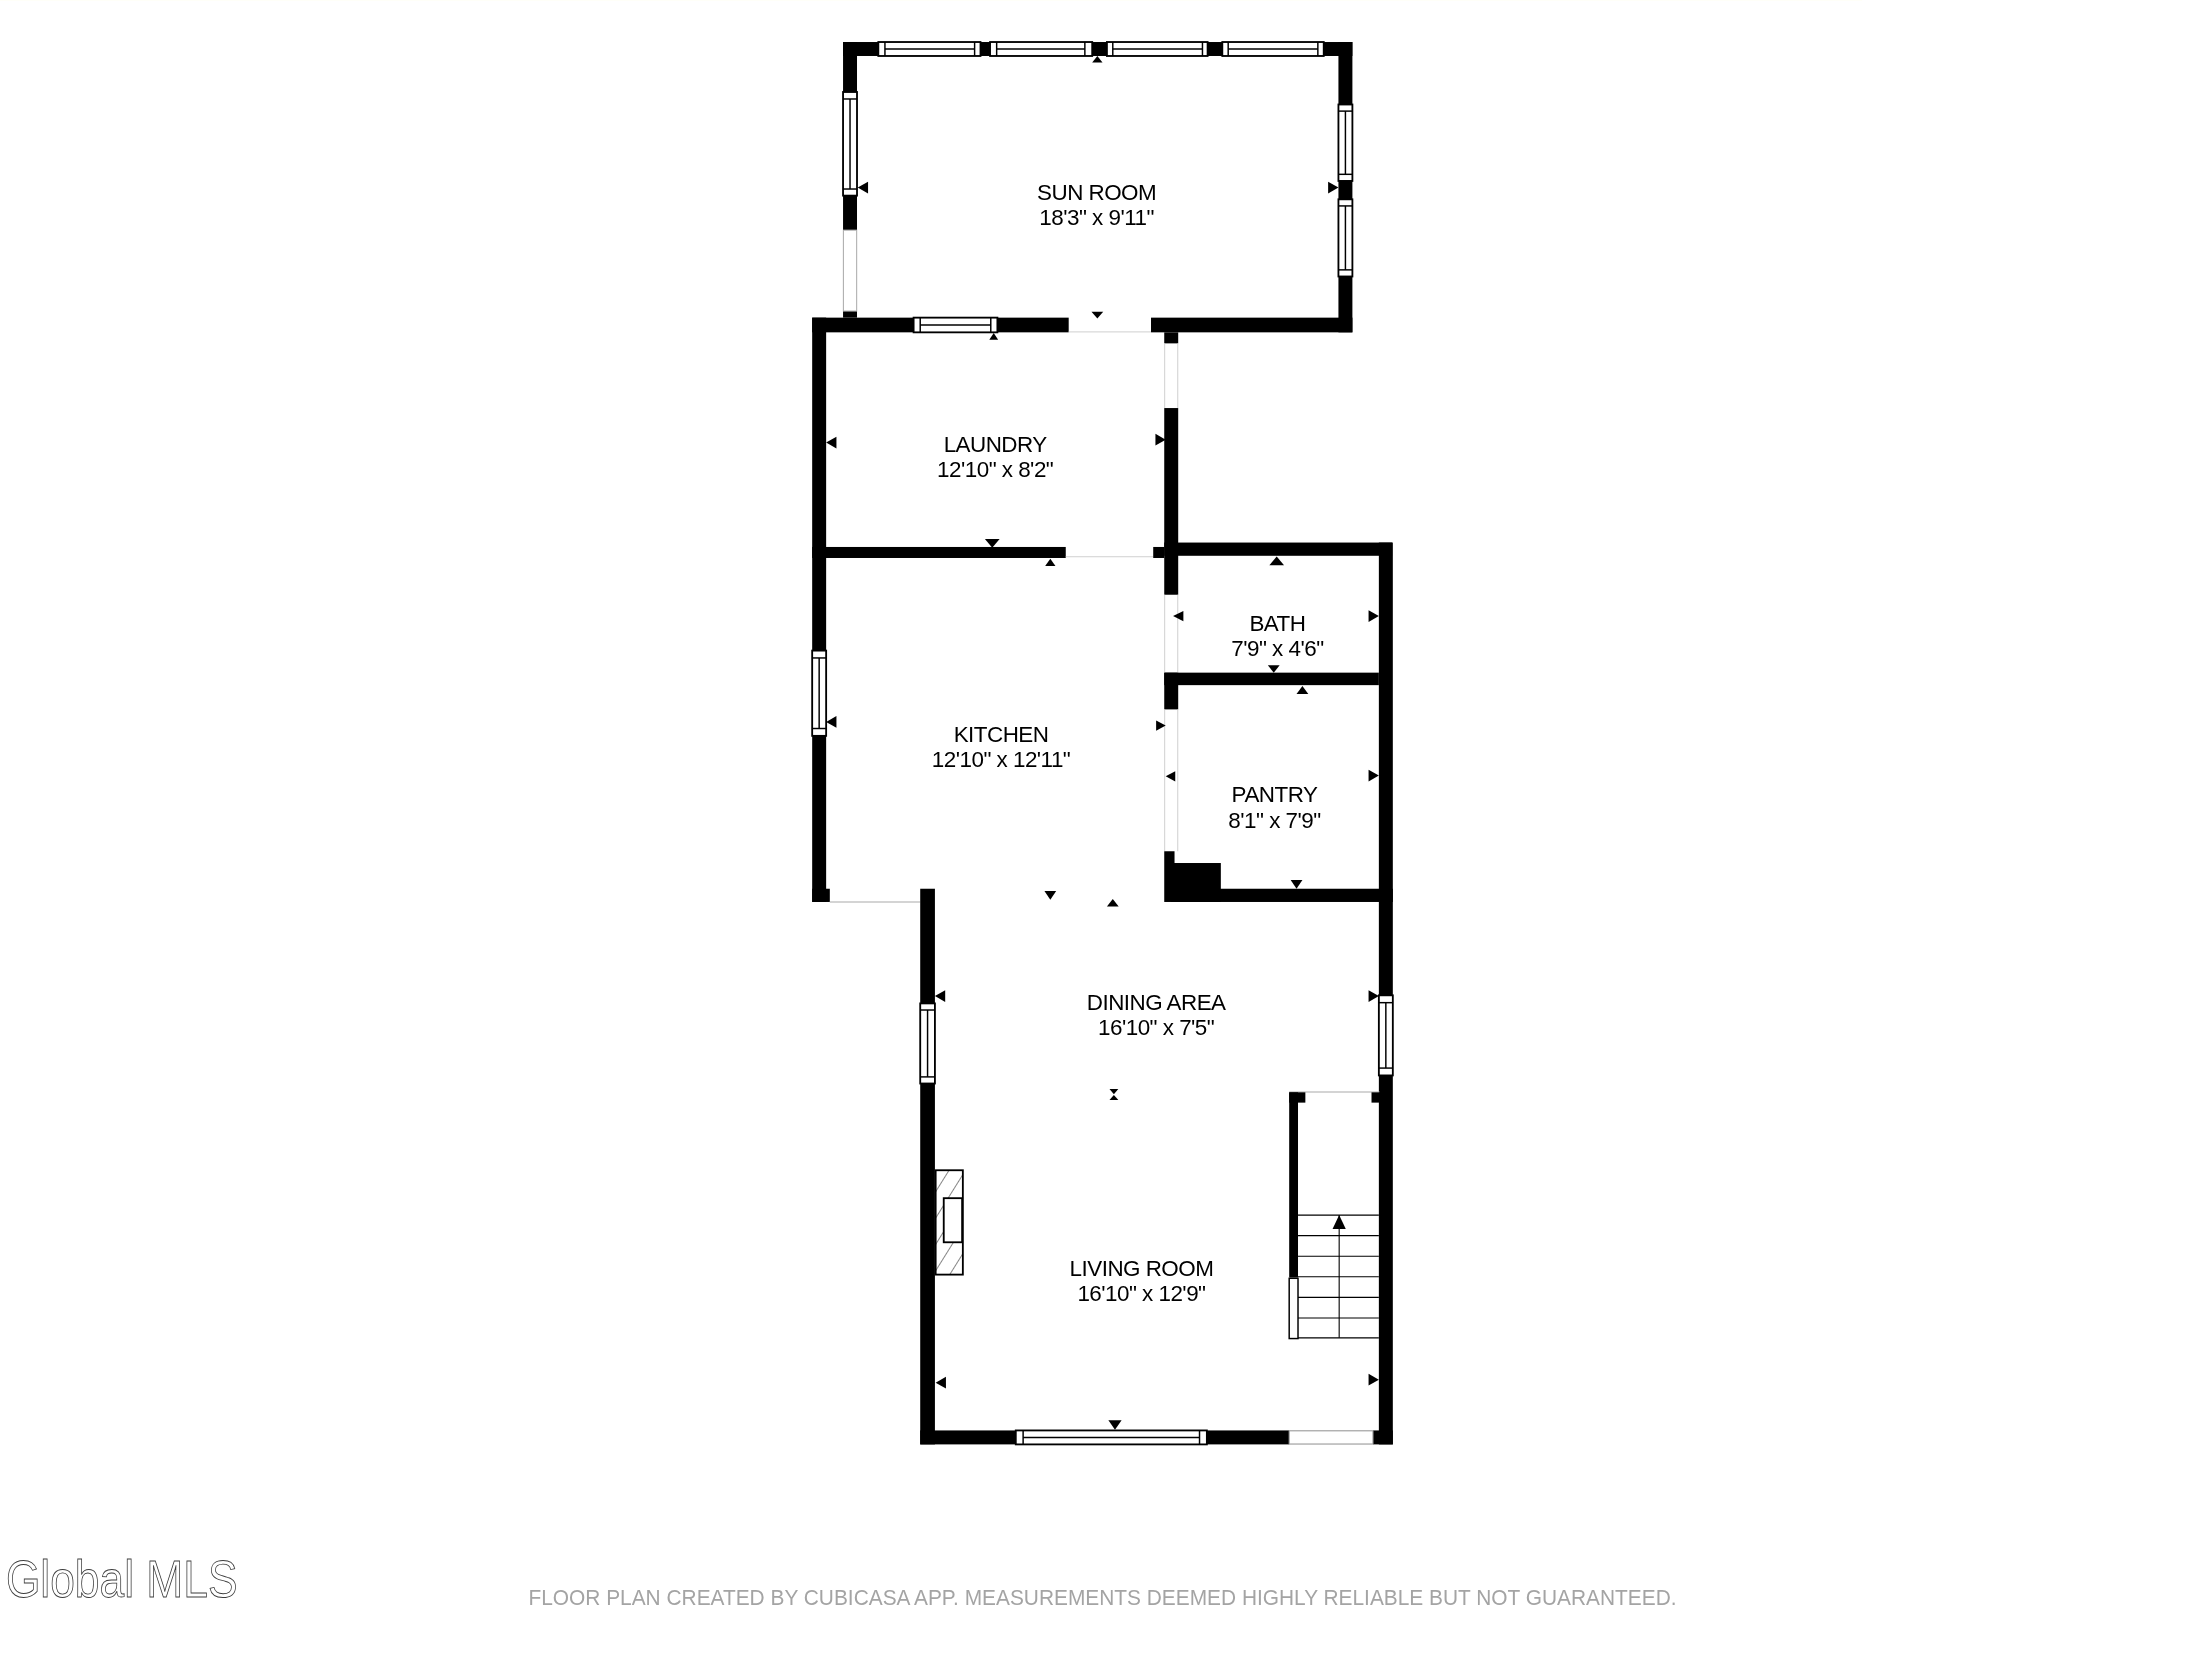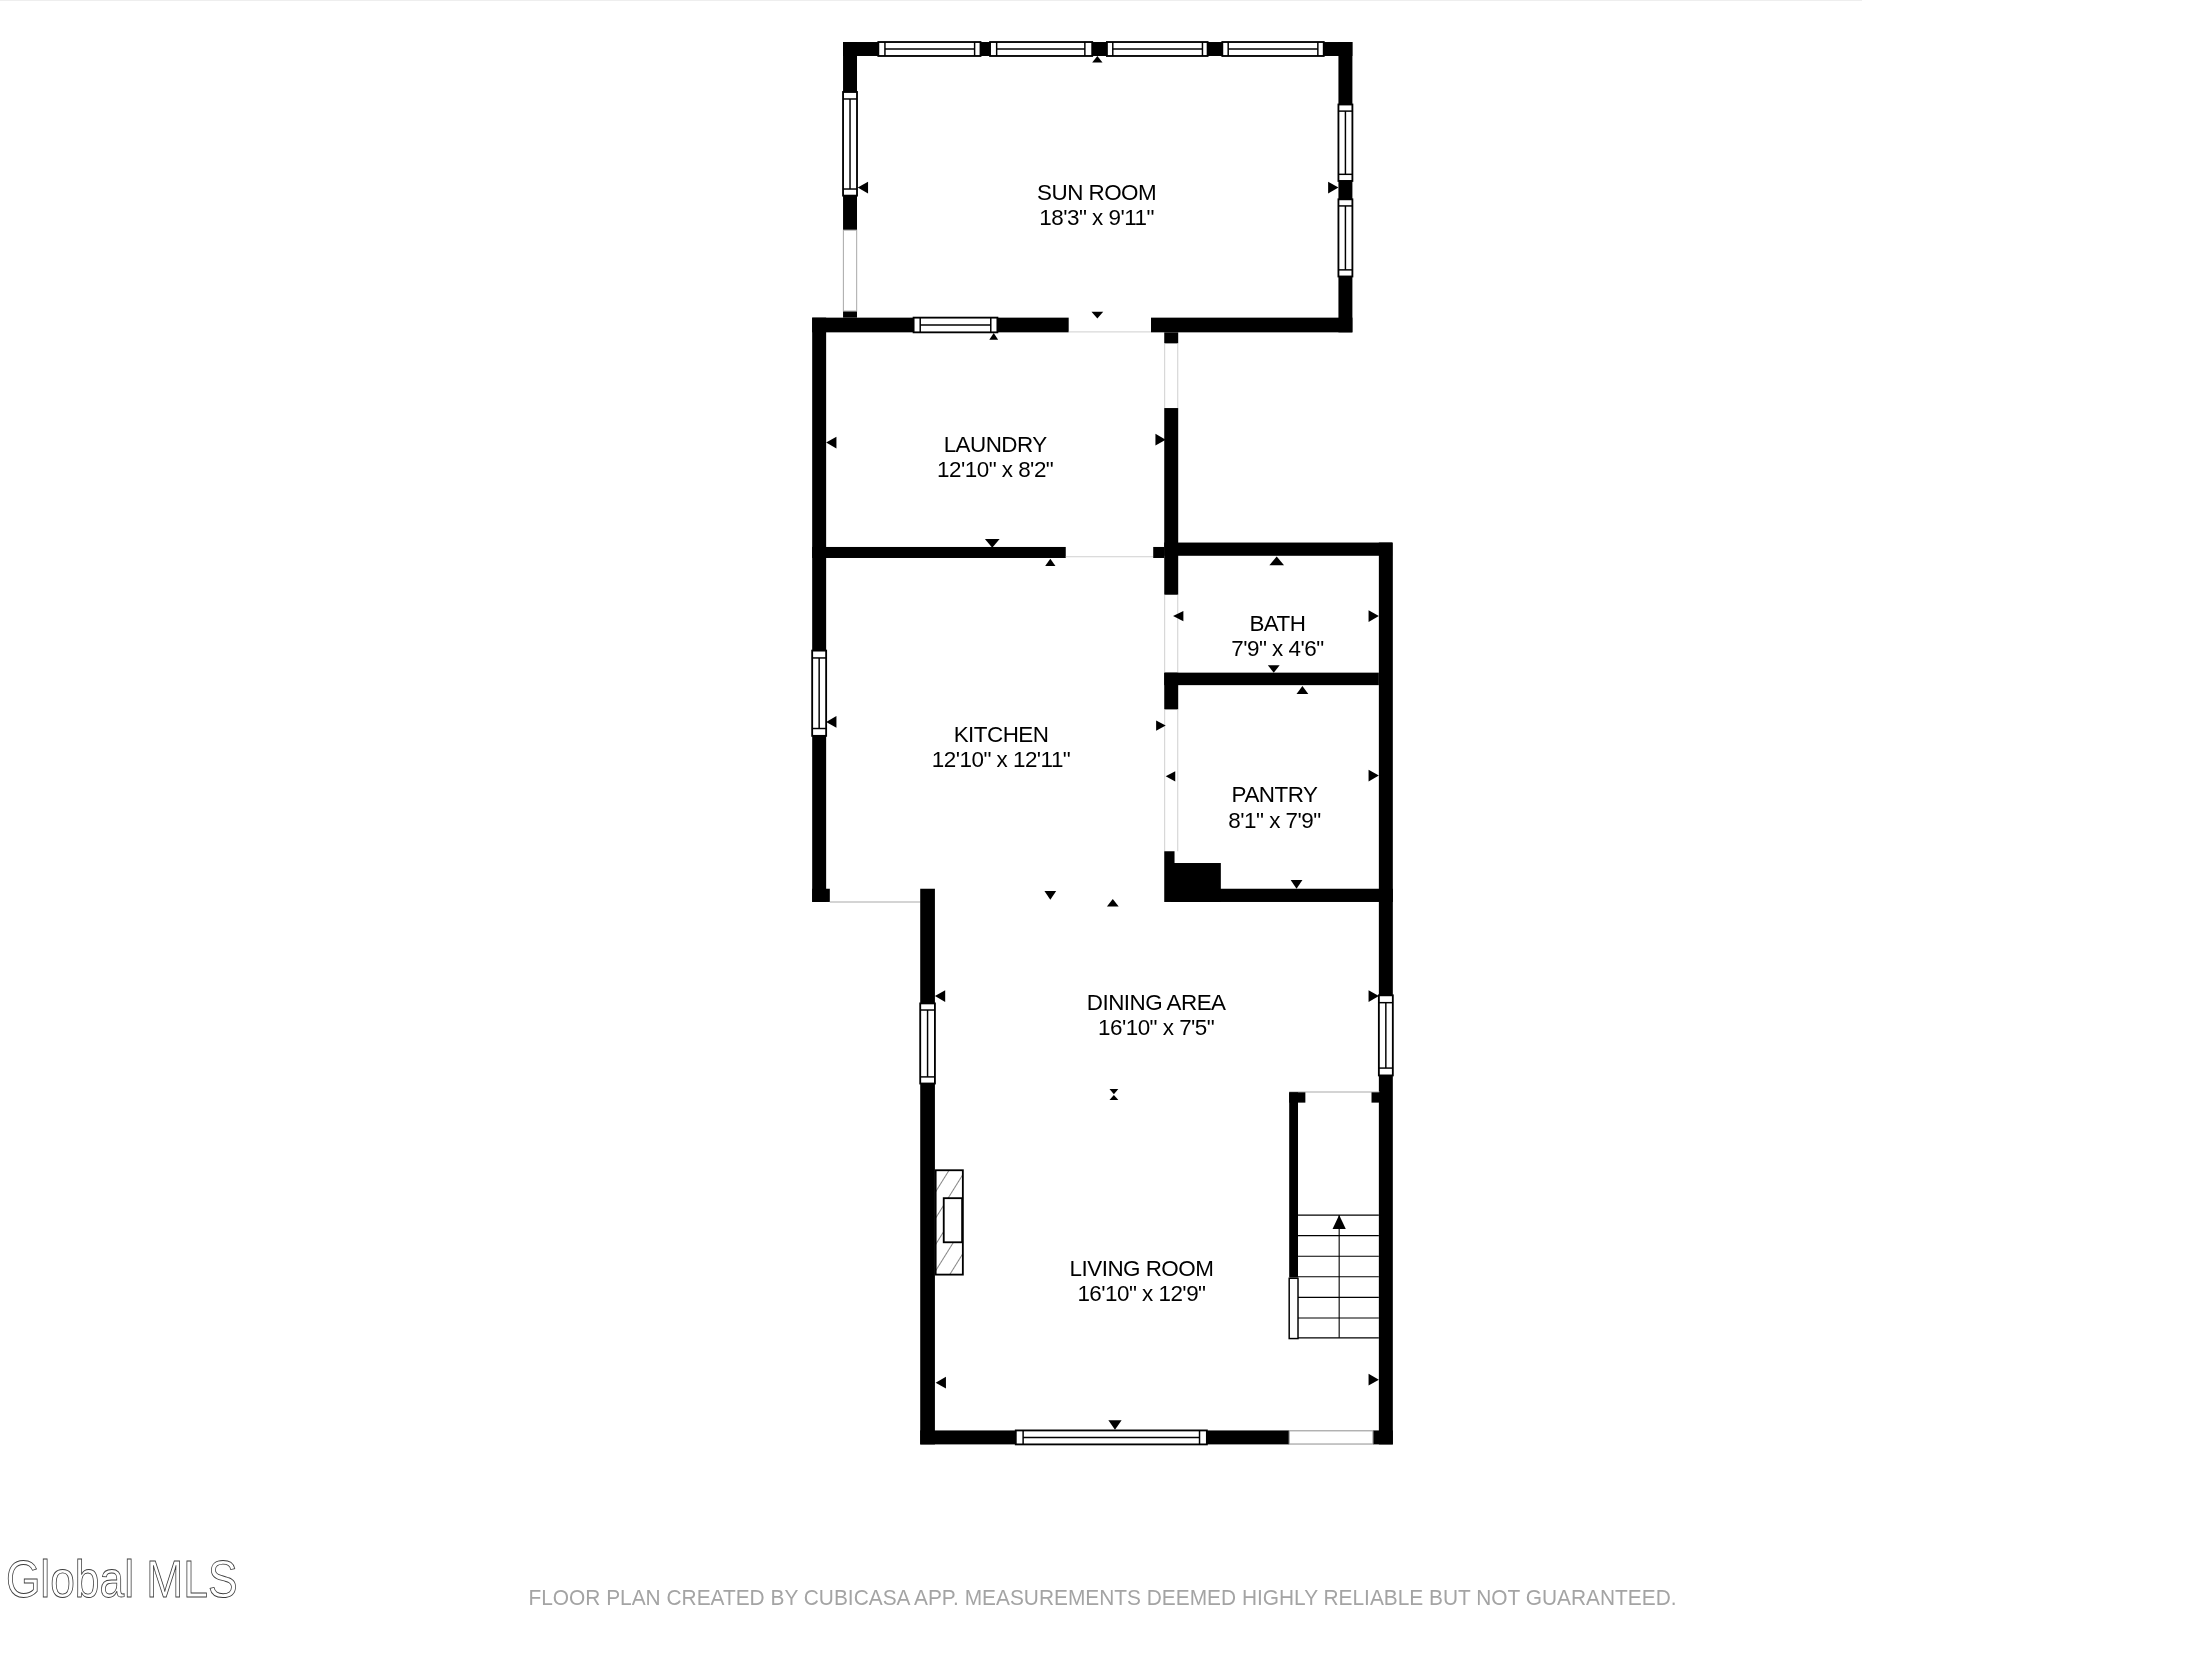--- a/index.html
+++ b/index.html
@@ -1,16 +1,16 @@
 <!DOCTYPE html>
 <html style="font-size:11.8px"><head>
 <meta charset="utf-8">
 <style>
   html,body{margin:0;padding:0;background:#ffffff;}
-  .page{position:relative;width:1862px;height:1654px;background:#737373;overflow:hidden;
+  .page{position:relative;width:1862px;height:1654px;background:#fef9c3;overflow:hidden;
         font-family:"Liberation Sans", sans-serif;}
   svg{position:absolute;left:0;top:0;}
   text{font-family:"Liberation Sans", sans-serif;}
 </style>
 </head>
 <body>
 <div class="page">
 <svg width="2205" height="1654" viewBox="0 0 3000 2250">
   <defs>
     <pattern id="hatch" patternUnits="userSpaceOnUse" width="19" height="19" patternTransform="rotate(32)">

